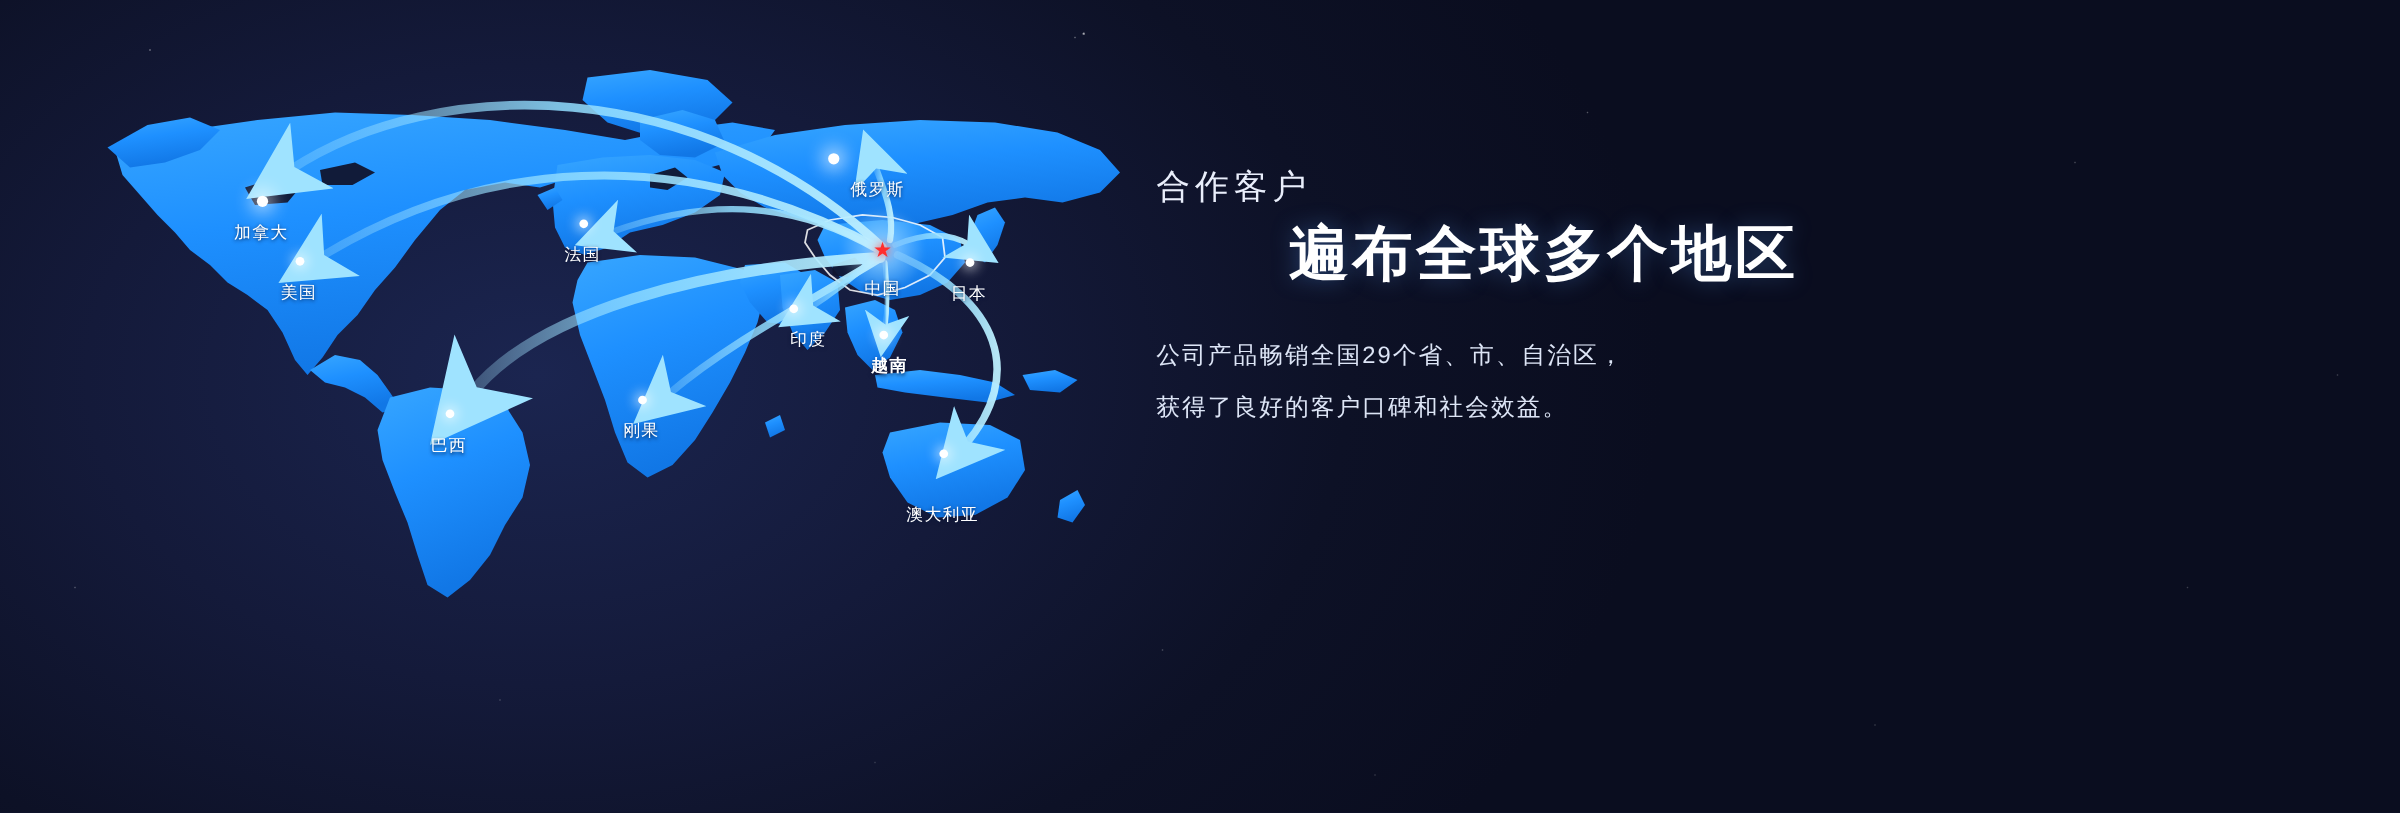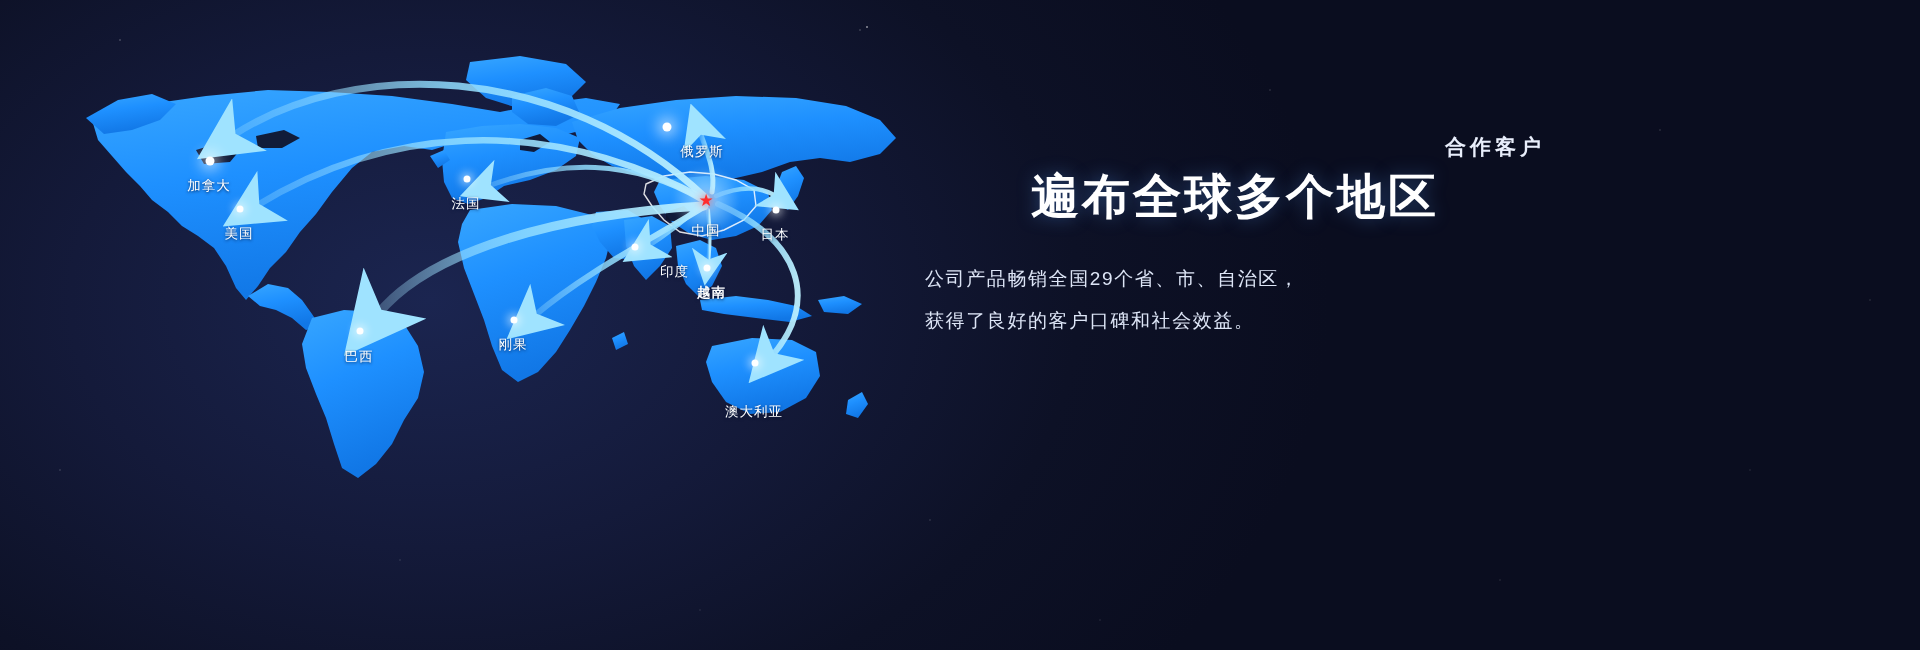--- a/index.html
+++ b/index.html
@@ -31,22 +31,22 @@
       radial-gradient(1px 1px at 1100px 620px,rgba(255,255,255,.2),transparent),
       radial-gradient(1px 1px at 700px 610px,rgba(255,255,255,.2),transparent),
       radial-gradient(1px 1px at 1750px 470px,rgba(255,255,255,.2),transparent),
       radial-gradient(1px 1px at 250px 120px,rgba(255,255,255,.25),transparent);
   }
   #map-svg{position:absolute;left:0;top:0;width:1920px;height:650px;}
 
   
   .panel{position:absolute;left:925px;top:135px;width:620px;}
   .eyebrow{
-    color:#e9eefb;font-size:21px;letter-spacing:4px;font-weight:700;
-    line-height:1.1;margin:0 0 12px 0;text-align:right;
+    color:#e9eefb;font-size:27px;letter-spacing:4px;font-weight:400;
+    line-height:1.1;margin:0 0 12px 0;
   }
   .headline{
     color:#ffffff;font-size:48px;font-weight:bold;letter-spacing:3px;
     line-height:1.12;margin:0 0 34px 0;
     text-shadow:0 0 18px rgba(90,160,255,.35);
     text-align:center;
   }
   .body-line{
     color:#dde5f6;font-size:19px;letter-spacing:1.6px;line-height:42px;
     margin:0;white-space:nowrap;
@@ -202,21 +202,21 @@
   <div class="node" style="left:467px;top:179px;"></div>
   <div class="maplabel" style="left:466px;top:195px;text-align:center;">法国</div>
 
   <div class="node" style="left:514px;top:320px;"></div>
   <div class="maplabel" style="left:513px;top:336px;">刚果</div>
 
   <div class="node big" style="left:667px;top:127px;"></div>
   <div class="maplabel" style="left:666px;top:143px;margin-left:36px;">俄罗斯</div>
 
   <div class="node" style="left:635px;top:247px;"></div>
-  <div class="maplabel" style="left:662px;top:263px;padding-left:25px;">印度</div>
+  <div class="maplabel" style="left:634px;top:263px;padding-left:25px;">印度</div>
 
   <div class="maplabel" style="left:706px;top:222px;">中国</div>
 
   <div class="node" style="left:707px;top:268px;"></div>
   <div class="maplabel bold" style="left:706px;top:284px;">越南</div>
 
   <div class="node" style="left:776px;top:210px;"></div>
   <div class="maplabel" style="left:775px;top:226px;">日本</div>
 
   <div class="node" style="left:755px;top:363px;"></div>

